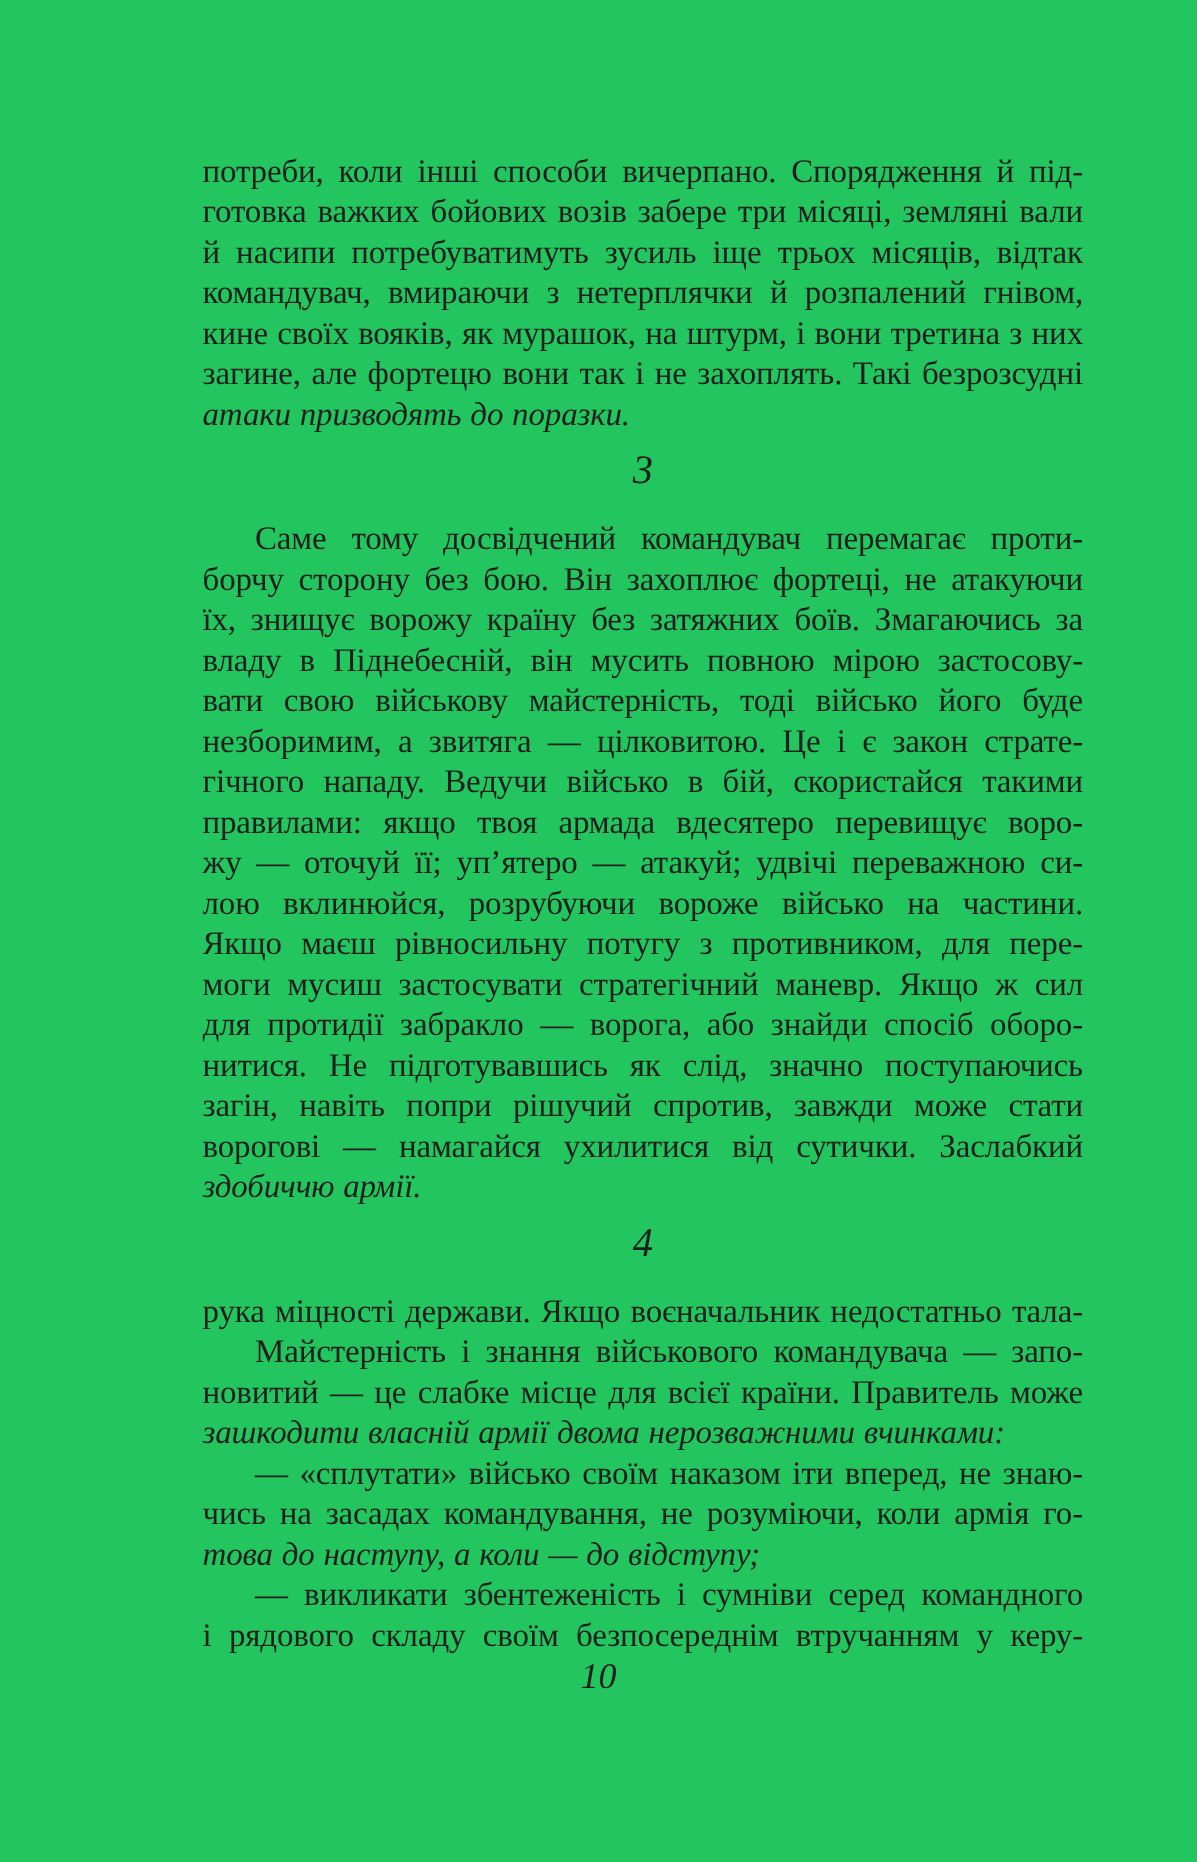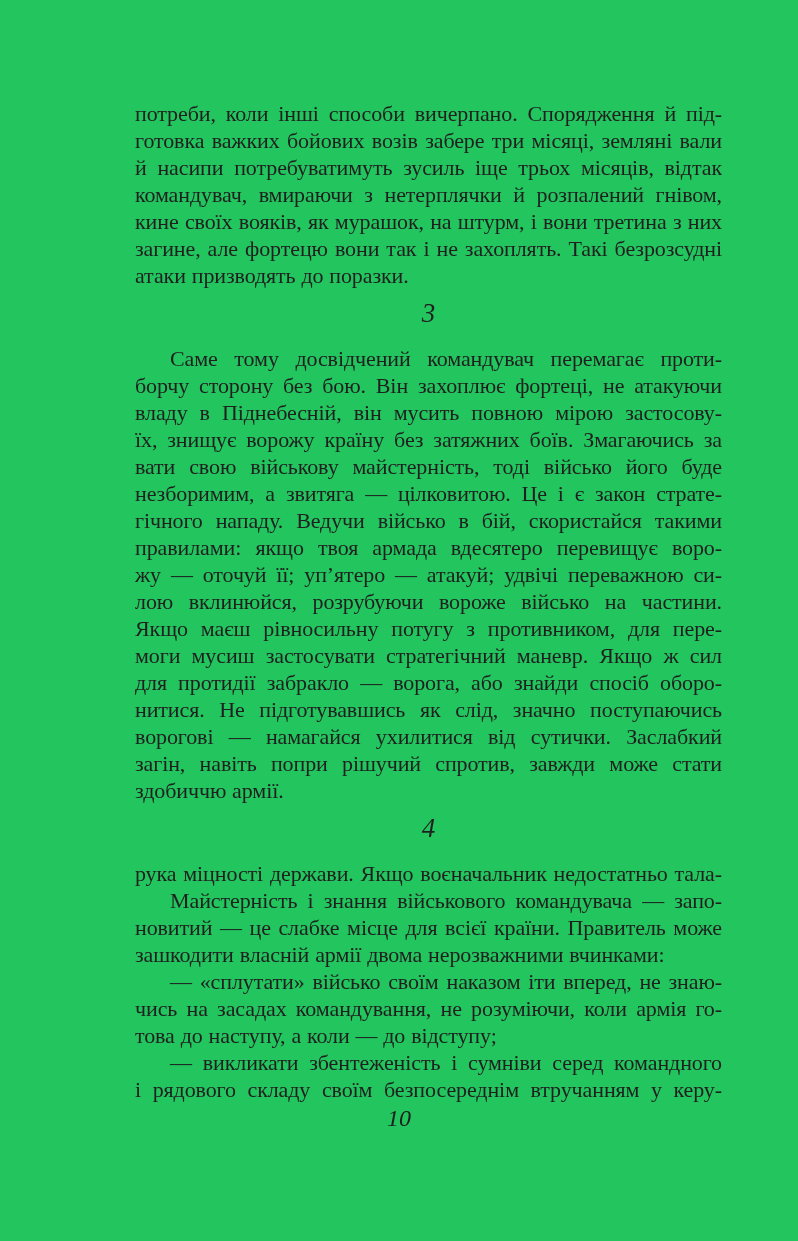--- a/index.html
+++ b/index.html
@@ -25,20 +25,21 @@
   .line {
     height: 27px;
     overflow: hidden;
     text-align: justify;
     text-align-last: justify;
     word-spacing: 0.5px;
   }
   .line.last {
     text-align: center;
     text-align-last: left;
+    font-style: italic;
   }
   .line.indent { text-indent: 35px; }
   .heading {
     text-align: center;
     text-align-last: center;
     font-style: italic;
     font-size: 27px;
     line-height: 30px;
     margin: 9px 0 17px 0;
   }
@@ -64,34 +65,34 @@
         <div class="line">й насипи потребуватимуть зусиль іще трьох місяців, відтак</div>
         <div class="line">командувач, вмираючи з нетерплячки й розпалений гнівом,</div>
         <div class="line">кине своїх вояків, як мурашок, на штурм, і вони третина з них</div>
         <div class="line">загине, але фортецю вони так і не захоплять. Такі безрозсудні</div>
         <div class="line last">атаки призводять до поразки.</div>
       </div>
       <div class="heading">3</div>
       <div class="para">
         <div class="line indent">Саме тому досвідчений командувач перемагає проти-</div>
         <div class="line">борчу сторону без бою. Він захоплює фортеці, не атакуючи</div>
+        <div class="line">їх, знищує ворожу країну без затяжних боїв. Змагаючись за</div>
         <div class="line">владу в Піднебесній, він мусить повною мірою застосову-</div>
-        <div class="line">їх, знищує ворожу країну без затяжних боїв. Змагаючись за</div>
         <div class="line">вати свою військову майстерність, тоді військо його буде</div>
         <div class="line">незборимим, а звитяга — цілковитою. Це і є закон страте-</div>
         <div class="line">гічного нападу. Ведучи військо в бій, скористайся такими</div>
         <div class="line">правилами: якщо твоя армада вдесятеро перевищує воро-</div>
         <div class="line">жу — оточуй її; уп’ятеро — атакуй; удвічі переважною си-</div>
         <div class="line">лою вклинюйся, розрубуючи вороже військо на частини.</div>
         <div class="line">Якщо маєш рівносильну потугу з противником, для пере-</div>
         <div class="line">моги мусиш застосувати стратегічний маневр. Якщо ж сил</div>
         <div class="line">для протидії забракло — ворога, або знайди спосіб оборо-</div>
         <div class="line">нитися. Не підготувавшись як слід, значно поступаючись</div>
+        <div class="line">загін, навіть попри рішучий спротив, завжди може стати</div>
         <div class="line">ворогові — намагайся ухилитися від сутички. Заслабкий</div>
-        <div class="line">загін, навіть попри рішучий спротив, завжди може стати</div>
         <div class="line last">здобиччю армії.</div>
       </div>
       <div class="heading">4</div>
       <div class="para">
         <div class="line">рука міцності держави. Якщо воєначальник недостатньо тала-</div>
         <div class="line indent">Майстерність і знання військового командувача — запо-</div>
         <div class="line">новитий — це слабке місце для всієї країни. Правитель може</div>
         <div class="line last">зашкодити власній армії двома нерозважними вчинками:</div>
       </div>
       <div class="para">

